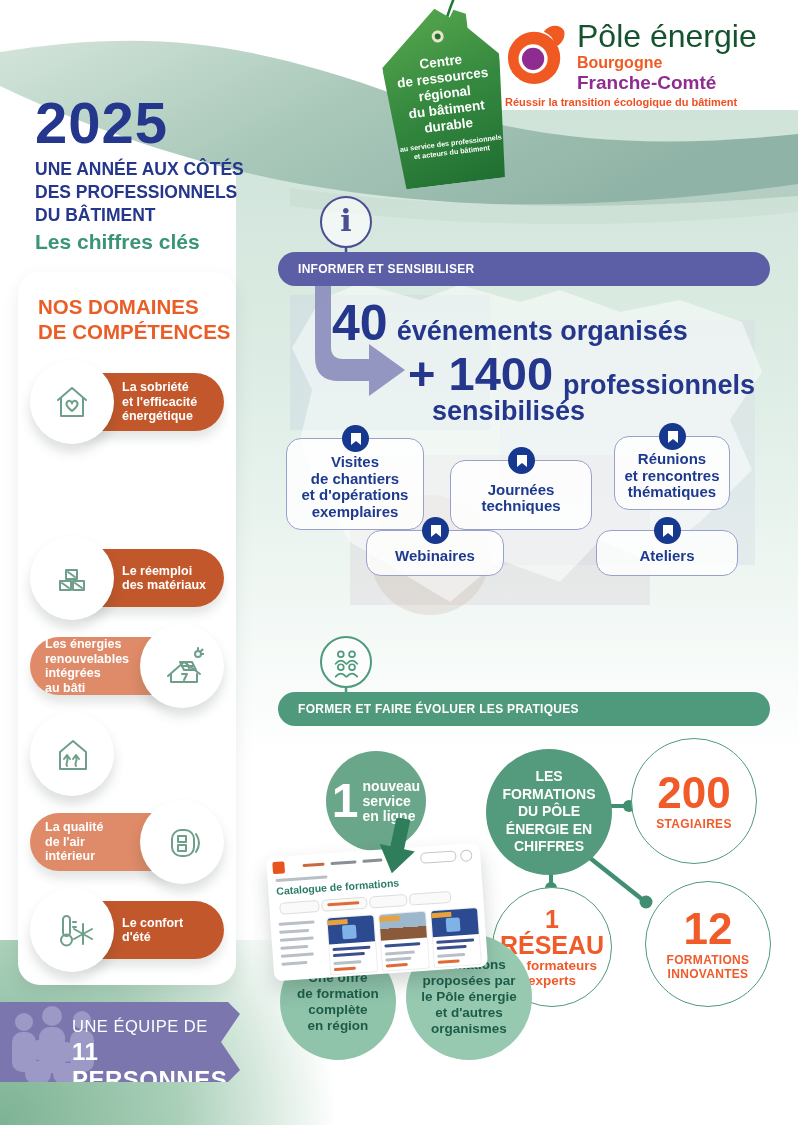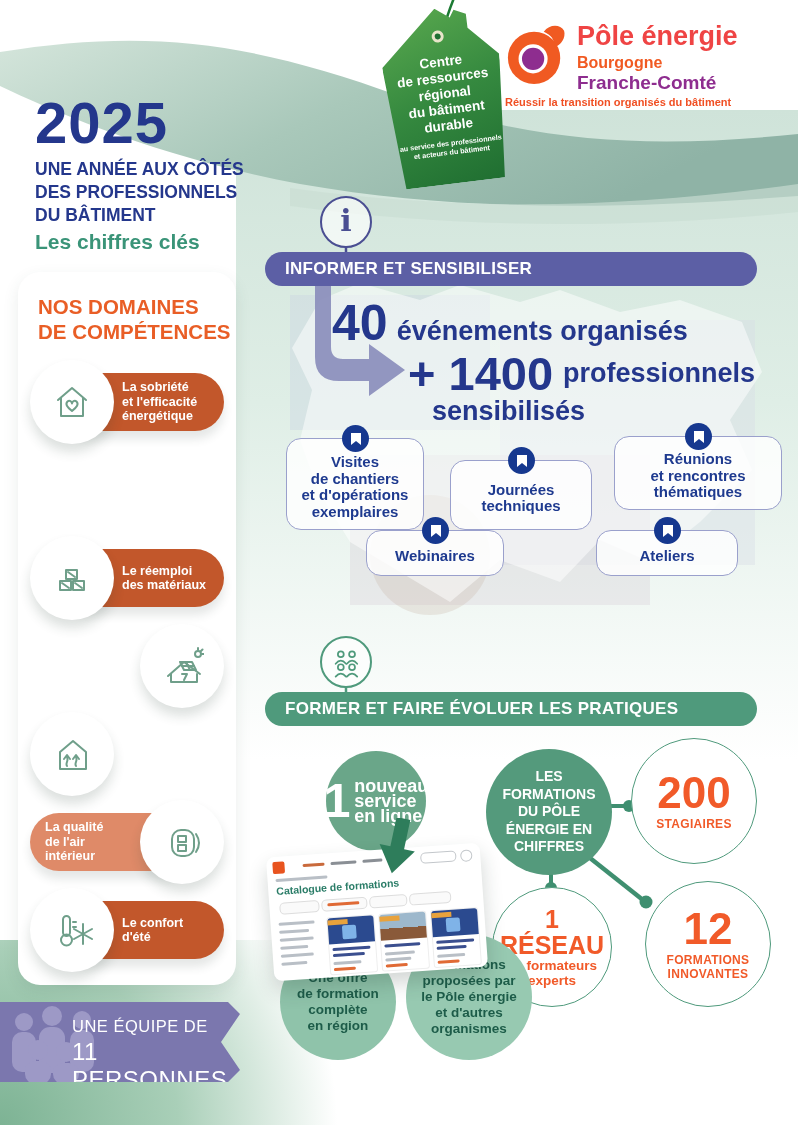--- a/index.html
+++ b/index.html
@@ -29,21 +29,21 @@
     background:linear-gradient(160deg,#5aa94f 0%,#35893f 50%,#1f6e31 100%);
     clip-path:polygon(50% 0%,62% 6%,66% 2%,76% 5%,76% 13%,100% 30%,92% 100%,8% 100%,0% 30%);
     color:#fff;text-align:center;}
   .tag-grommet{position:absolute;left:50%;top:22px;width:12px;height:12px;margin-left:-6px;border-radius:50%;
     background:#1f6e31;border:3px solid #e8e4c9;box-sizing:border-box;}
   .tag-title{margin-top:46px;font-size:13.5px;font-weight:bold;line-height:16px;}
   .tag-sub{margin-top:5px;font-size:7.2px;line-height:9px;font-weight:bold;}
 
   
   .logo{position:absolute;left:505px;top:22px;z-index:3;display:flex;gap:10px;align-items:flex-start;}
-  .logo-text .l-name{font-size:27px;color:#ef4444;font-weight:700;line-height:28px;}
+  .logo-text .l-name{font-size:32px;color:#14532d;font-weight:400;line-height:28px;}
   .logo-text .l-r1{font-size:16px;color:#f15a22;font-weight:800;line-height:20px;margin-top:3px;}
   .logo-text .l-r2{font-size:19px;color:#8e2d8f;font-weight:800;line-height:20px;}
   .logo-tagline{position:absolute;left:505px;top:96px;z-index:3;font-size:11px;font-weight:bold;color:#f04f23;}
 
   
   .domains{position:absolute;left:18px;top:272px;width:218px;height:713px;background:#fff;border-radius:22px;
     box-shadow:0 6px 16px rgba(50,80,65,.10);z-index:3;}
   .domains-title{position:absolute;left:20px;top:22px;font-size:20.5px;font-weight:bold;color:#e95e26;line-height:25px;}
   .d-row{position:absolute;left:12px;width:194px;height:84px;}
   .d-circle{position:absolute;top:0;width:84px;height:84px;background:#fff;border-radius:50%;
@@ -54,60 +54,60 @@
   .d-row.left .d-pill{left:30px;right:0;padding-left:62px;box-sizing:border-box;}
   .d-row.right .d-pill{left:0;right:30px;padding-right:58px;padding-left:15px;box-sizing:border-box;}
   .d-row.dark .d-pill{background:#c2572b;} .d-row.light .d-pill{background:#df8a68;}
   .d-label{color:#fff;font-weight:bold;font-size:12.5px;line-height:14.5px;}
 
   
   .team{position:absolute;left:0;top:1002px;width:240px;height:80px;z-index:3;background:#7b77ae;
     clip-path:polygon(0 0,228px 0,240px 12px,221px 40px,240px 68px,228px 80px,0 80px);}
   .team-text{position:absolute;left:72px;right:30px;top:15px;color:#fff;}
   .team-l1{font-size:16.5px;letter-spacing:.5px;}
-  .team-l2{font-size:24px;font-weight:normal;letter-spacing:.5px;margin-top:2px;}
+  .team-l2{font-size:24px;font-weight:bold;letter-spacing:.5px;margin-top:2px;}
 
   
   .sec-icon{position:absolute;width:52px;height:52px;border-radius:50%;background:rgba(255,255,255,.65);
     display:flex;align-items:center;justify-content:center;z-index:3;box-sizing:border-box;}
   .sec-icon.informer{left:320px;top:196px;border:2px solid #4a4e92;}
   .sec-icon.former{left:320px;top:636px;border:2px solid #4f9a7c;}
   .info-glyph{font-family:"DejaVu Serif",serif;font-size:30px;font-weight:bold;color:#4a4e92;line-height:30px;margin-top:-2px;}
-  .banner{position:absolute;left:265px;width:492px;height:34px;border-radius:17px;display:flex;align-items:center;
-    padding-left:20px;box-sizing:border-box;color:#fff;font-weight:bold;font-size:17px;letter-spacing:.3px;z-index:3;}
+  .banner{position:absolute;left:278px;width:492px;height:34px;border-radius:17px;display:flex;align-items:center;
+    padding-left:20px;box-sizing:border-box;color:#fff;font-weight:bold;font-size:12px;letter-spacing:.3px;z-index:3;}
   .banner.informer{top:252px;background:#5c5fa5;}
   .banner.former{top:692px;background:#4f9a7c;}
 
   
   .stat40{position:absolute;left:332px;top:294px;z-index:3;color:#24378c;display:flex;align-items:baseline;gap:9px;}
   .stat40 .v{font-size:50px;font-weight:bold;}
   .stat40 .l{font-size:27px;font-weight:bold;}
-  .stat1400{position:absolute;left:408px;top:346px;z-index:3;color:#24378c;display:flex;align-items:center;gap:10px;}
+  .stat1400{position:absolute;left:408px;top:346px;z-index:3;color:#24378c;display:flex;align-items:flex-end;gap:10px;}
   .stat1400 .v{font-size:47px;font-weight:bold;}
   .stat1400 .l{font-size:27px;font-weight:bold;}
   .stat1400b{position:absolute;left:432px;top:396px;z-index:3;color:#24378c;font-size:27px;font-weight:bold;}
 
   
   .ev{position:absolute;z-index:3;background:rgba(255,255,255,.82);border:1.5px solid #9aa0cc;border-radius:15px;
     color:#1e3a8f;font-weight:bold;font-size:15px;line-height:16.5px;text-align:center;
     display:flex;align-items:center;justify-content:center;box-sizing:border-box;padding-top:6px;}
   .ev-badge{position:absolute;left:50%;top:-14px;margin-left:-13px;width:27px;height:27px;border-radius:50%;
     background:#16388f;display:flex;align-items:center;justify-content:center;}
   .ev0{left:286px;top:438px;width:138px;height:92px;}
   .ev1{left:450px;top:460px;width:142px;height:70px;}
-  .ev2{left:614px;top:436px;width:168px;height:74px;}
+  .ev2{left:614px;top:436px;width:116px;height:74px;}
   .ev3{left:366px;top:530px;width:138px;height:46px;}
   .ev4{left:596px;top:530px;width:142px;height:46px;}
 
   
   .circ{position:absolute;border-radius:50%;display:flex;flex-direction:column;align-items:center;justify-content:center;
     text-align:center;box-sizing:border-box;z-index:3;}
   .c-service{left:326px;top:751px;width:100px;height:100px;background:#6aa689;flex-direction:row;gap:4px;color:#fff;}
   .c-service .v{font-size:48px;font-weight:bold;line-height:48px;}
-  .c-service .l{font-size:18px;font-weight:bold;line-height:15px;text-align:left;}
+  .c-service .l{font-size:14px;font-weight:bold;line-height:15px;text-align:left;}
   .c-chiffres{left:486px;top:749px;width:126px;height:126px;background:#549a7c;color:#fff;
     font-size:14px;font-weight:bold;line-height:17.5px;}
   .c-kpi{background:#fff;border:1.5px solid #4f9a7c;color:#f15a29;}
   .c-kpi .v{font-weight:bold;}
   .c-kpi .l{font-weight:bold;}
   .c-100{left:631px;top:738px;width:126px;height:126px;}
   .c-100 .v{font-size:44px;line-height:44px;}
   .c-100 .l{font-size:12px;margin-top:2px;letter-spacing:.3px;}
   .c-reseau{left:492px;top:887px;width:120px;height:120px;}
   .c-reseau .v{font-size:25px;line-height:26px;}
@@ -206,21 +206,21 @@
       <path d="M40,10 C46,2 57,2 61,9 C63,16 58,24 51,26 C51,17 47,13 40,10 Z" fill="#f05a22"></path>
       <circle cx="29" cy="38" r="15" fill="#ffffff"></circle>
       <circle cx="29" cy="38" r="11.5" fill="#8e2d8f"></circle>
     </svg>
     <div class="logo-text">
       <div class="l-name" data-interactable="false">Pôle énergie</div>
       <div class="l-r1" data-interactable="false">Bourgogne</div>
       <div class="l-r2" data-interactable="false">Franche-Comté</div>
     </div>
   </div>
-  <div class="logo-tagline" data-interactable="false">Réussir la transition organisés du bâtiment</div>
+  <div class="logo-tagline" data-interactable="false">Réussir la transition écologique du bâtiment</div>
 
   <div class="domains" data-interactable="false">
     <div class="domains-title pre" data-interactable="false">NOS DOMAINES
 DE COMPÉTENCES</div>
 
     <div class="d-row left dark" style="top:88px" data-interactable="false">
       <div class="d-circle" data-interactable="false">
         <svg width="44" height="44" viewBox="0 0 44 44" fill="none" stroke="#6f9f8a" stroke-width="2" stroke-linecap="round" stroke-linejoin="round">
           <path d="M8 20 L22 8 L36 20"></path>
             <path d="M11 18 V36 H33 V18"></path>
@@ -256,20 +256,26 @@
           <path d="M8 32 L24 18 L40 30"></path>
             <path d="M11 30 V38 H37 V30"></path>
           <path d="M20 18 L32 18 L36 26 L24 26 Z"></path>
             <path d="M26 18 L30 26"></path>
             <path d="M22 22 L34 22"></path>
           <circle cx="38" cy="10" r="3"></circle>
             <path d="M38 4 V6 M44 10 H42 M42.5 5.5 L41 7"></path>
           <path d="M22 30 L27 30 L24 36"></path>
         </svg>
       </div>
+      <div class="d-pill">
+          <span class="d-label pre" data-interactable="false">Les énergies
+renouvelables
+intégrées
+au bâti</span>
+        </div>
     </div>
 
     <div class="d-row left dark" style="top:440px" data-interactable="false">
       <div class="d-circle" data-interactable="false">
         <svg width="44" height="44" viewBox="0 0 44 44" fill="none" stroke="#6f9f8a" stroke-width="2" stroke-linecap="round" stroke-linejoin="round">
           <path d="M10 20 L23 9 L36 20 V37 H10 Z"></path>
           <path d="M17 34 C15 31 19 29 17 25 M26 34 C24 31 28 29 26 25"></path>
           <path d="M14 27 L17 23 L20 27"></path>
             <path d="M23 27 L26 23 L29 27"></path>
         </svg>

